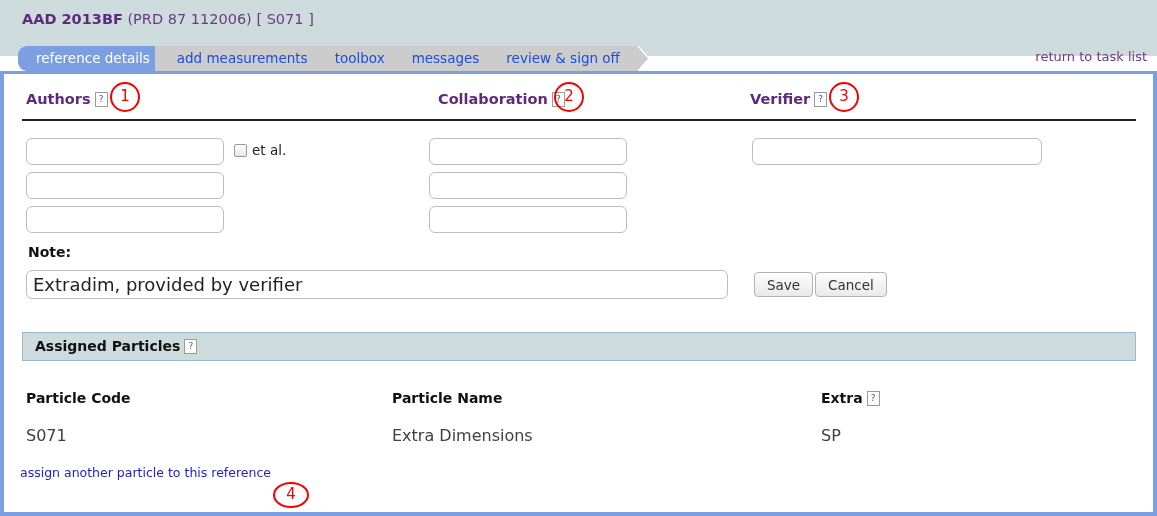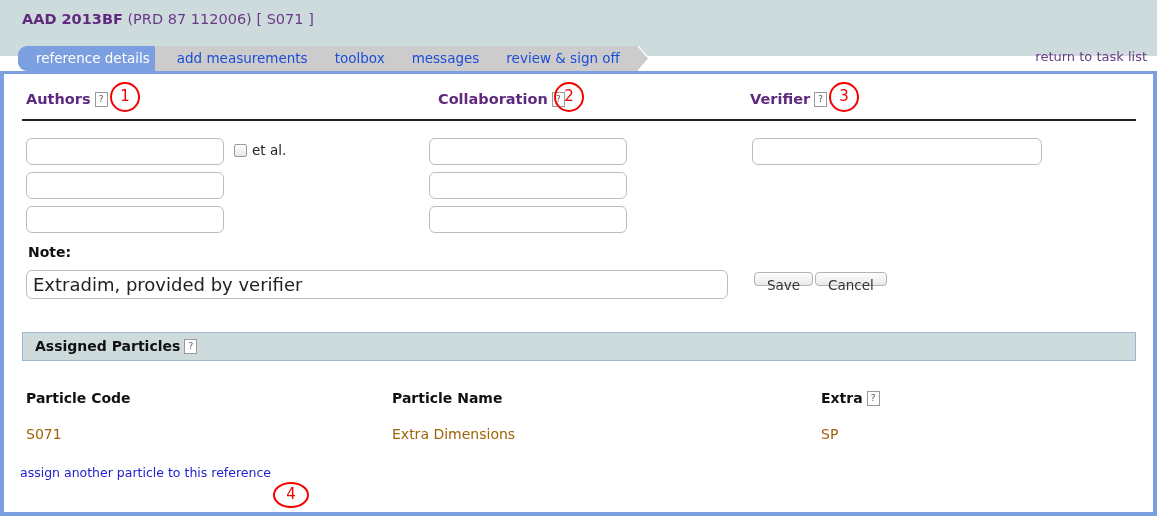--- a/index.html
+++ b/index.html
@@ -187,21 +187,21 @@
     left: 24px;
     top: 170px;
     font-size: 14px;
     font-weight: bold;
     color: #111111;
   }
 
   .btn {
     position: absolute;
     box-sizing: border-box;
-    height: 14px;
+    height: 25px;
     padding: 0 12px;
     font-family: "DejaVu Sans", "Liberation Sans", sans-serif;
     font-size: 13.5px;
     color: #333333;
     background: linear-gradient(#fdfdfd, #e9e9e9);
     border: 1px solid #b3b3b3;
     border-radius: 4px;
     cursor: pointer;
     line-height: 24px;
     text-align: center;
@@ -230,22 +230,22 @@
 
   .tbl-head {
     position: absolute;
     font-size: 14px;
     font-weight: bold;
     color: #111111;
     white-space: nowrap;
   }
   .tbl-cell {
     position: absolute;
-    font-size: 14px;
-    color: #a16207;
+    font-size: 16px;
+    color: #404040;
     white-space: nowrap;
   }
 
   .assign-link {
     position: absolute;
     left: 16px;
     top: 391px;
     font-size: 12.5px;
     color: #2222cc;
     text-decoration: none;

